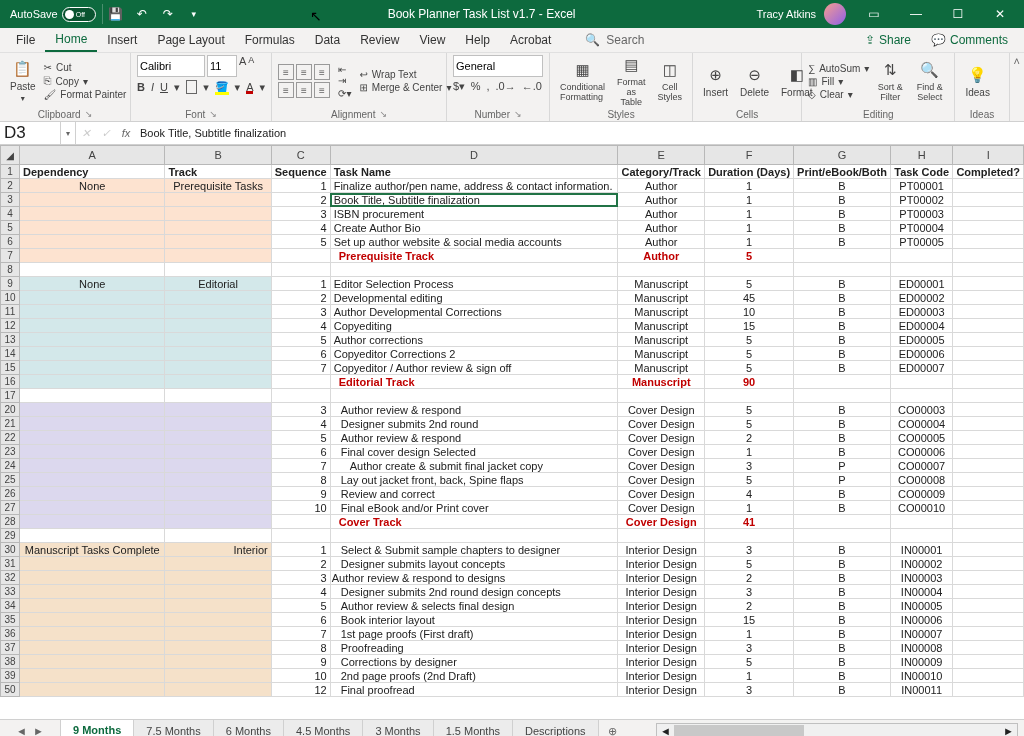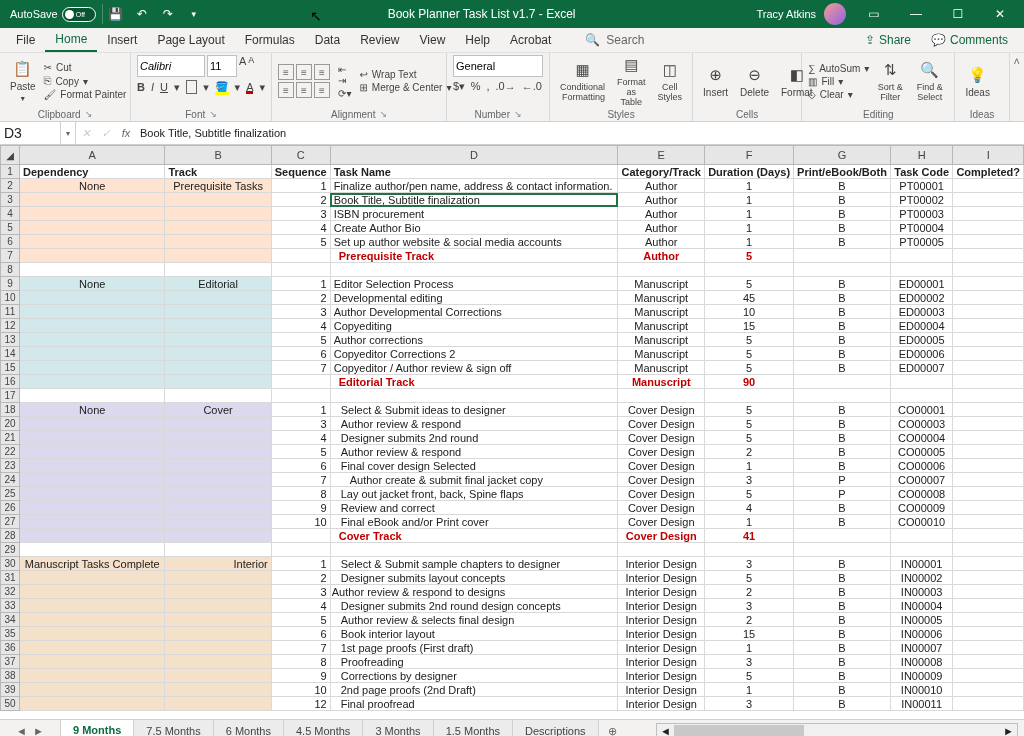--- a/index.html
+++ b/index.html
@@ -25,21 +25,21 @@
 .rgroup .label{height:14px;text-align:center;font-size:10px;color:#666;display:flex;align-items:center;justify-content:center;gap:4px}
 .rgroup .label .dl{font-size:9px;color:#888}
 .vbtn{display:flex;flex-direction:column;align-items:center;gap:2px;padding:0 4px;font-size:10px;color:#444}
 .vbtn .ic{width:20px;height:20px;display:flex;align-items:center;justify-content:center;font-size:15px}
 .mini{display:flex;flex-direction:column;gap:2px;font-size:10px;color:#444}
 .mini div{display:flex;align-items:center;gap:4px;white-space:nowrap}
 select.fake,input.fake{border:1px solid #c0c0c0;background:#fff;font-size:11px;height:18px}
 .align-grid{display:grid;grid-template-columns:repeat(3,16px);grid-template-rows:repeat(2,16px);gap:2px}
 .align-grid div{border:1px solid #999;display:flex;align-items:center;justify-content:center;font-size:10px;color:#666}
 .namerow{height:22px;display:flex;align-items:center;border-bottom:1px solid #d0d0d0;background:#fff}
-.namebox{width:52px;border-right:1px solid #d0d0d0;padding:0 4px;height:100%;display:flex;align-items:center;font-size:14px}
+.namebox{width:52px;border-right:1px solid #d0d0d0;padding:0 4px;height:100%;display:flex;align-items:center;font-size:17px}
 .namedrop{width:14px;border-right:1px solid #d0d0d0;height:100%;display:flex;align-items:center;justify-content:center;font-size:8px;color:#666}
 .fx-btn{width:20px;text-align:center;color:#666;font-style:italic;font-size:11px}
 .formula{flex:1;padding:0 4px;font-size:11px}
 .gridwrap{position:relative;height:574px;overflow:hidden;background:#fff}
 table.sheet{border-collapse:collapse;table-layout:fixed;font-size:11px}
 table.sheet th,table.sheet td{border:1px solid #d9d9d9;height:13px;padding:0 3px;white-space:nowrap;overflow:hidden}
 table.sheet thead th{background:#e6e6e6;font-weight:normal;text-align:center;color:#444;height:18px;border-color:#b8b8b8}
 table.sheet .rowhdr{background:#e6e6e6;text-align:center;color:#444;width:18px;border-color:#b8b8b8;font-size:10px}
 .hdr{font-weight:bold}
 .cA{width:160px}.cB{width:160px}.cC{width:46px;text-align:right}.cD{width:276px}.cE{width:82px;text-align:center}.cF{width:72px;text-align:center}.cG{width:86px;text-align:center}.cH{width:60px;text-align:center}.cI{width:56px}
@@ -140,21 +140,21 @@
       </div>
     </div>
     <div class="label">
         <span>Clipboard</span>
         <span class="dl">↘</span>
       </div>
   </div>
   <div class="rgroup" style="width:128px">
     <div class="body" style="flex-direction:column;align-items:stretch;gap:3px">
       <div style="display:flex;gap:2px">
-          <input class="fake" style="width: 62px; font-style: italic;" value="Calibri">
+          <input class="fake" style="width: 62px;" value="Calibri">
           <input class="fake" style="width: 24px;" value="11">
           <span>A</span>
           <span style="font-size:9px">A</span>
         </div>
       <div style="display:flex;gap:6px;align-items:center">
         <b>B</b>
         <i>I</i>
         <u>U</u>▾
         <span style="border:1px solid #666;width:12px;height:12px;display:inline-block"></span>▾
         <span style="position:relative">🪣<span style="position:absolute;bottom:-1px;left:0;right:0;height:3px;background:#ffff00"></span></span>▾
@@ -206,21 +206,21 @@
     </div>
     <div class="label">
         <span>Number</span>
         <span class="dl">↘</span>
       </div>
   </div>
   <div class="rgroup" style="width:136px">
     <div class="body">
       <div class="vbtn">
           <div class="ic">▦</div>
-          <span style="font-size:9px;text-align:right;line-height:10px">Conditional Formatting</span>
+          <span style="font-size:9px;text-align:left;line-height:10px">Conditional Formatting</span>
         </div>
       <div class="vbtn">
           <div class="ic">▤</div>
           <span style="font-size:9px;text-align:center;line-height:10px">Format as Table</span>
         </div>
       <div class="vbtn">
           <div class="ic">◫</div>
           <span style="font-size:9px;text-align:center;line-height:10px">Cell Styles</span>
         </div>
     </div>
@@ -519,32 +519,20 @@
           <td class="cB" style="text-align:center;"></td>
           <td class="cC" style=""></td>
           <td class="cD" style=""></td>
           <td class="cE" style=""></td>
           <td class="cF" style=""></td>
           <td class="cG" style=""></td>
           <td class="cH" style=""></td>
           <td class="cI" style=""></td>
         </tr>
         <tr>
-          <td class="rowhdr">18</td>
-          <td class="cA sec-cover" style="text-align:center;">None</td>
-          <td class="cB sec-cover" style="text-align:center;">Cover</td>
-          <td class="cC" style="">1</td>
-          <td class="cD" style="padding-left:10px;">Select &amp; Submit ideas to designer</td>
-          <td class="cE" style="">Cover Design</td>
-          <td class="cF" style="">5</td>
-          <td class="cG" style="">B</td>
-          <td class="cH" style="">CO00001</td>
-          <td class="cI" style=""></td>
-        </tr>
-        <tr>
           <td class="rowhdr">20</td>
           <td class="cA sec-cover" style="text-align:center;"></td>
           <td class="cB sec-cover" style="text-align:center;"></td>
           <td class="cC" style="">3</td>
           <td class="cD" style="padding-left:10px;">Author review &amp; respond</td>
           <td class="cE" style="">Cover Design</td>
           <td class="cF" style="">5</td>
           <td class="cG" style="">B</td>
           <td class="cH" style="">CO00003</td>
           <td class="cI" style=""></td>

